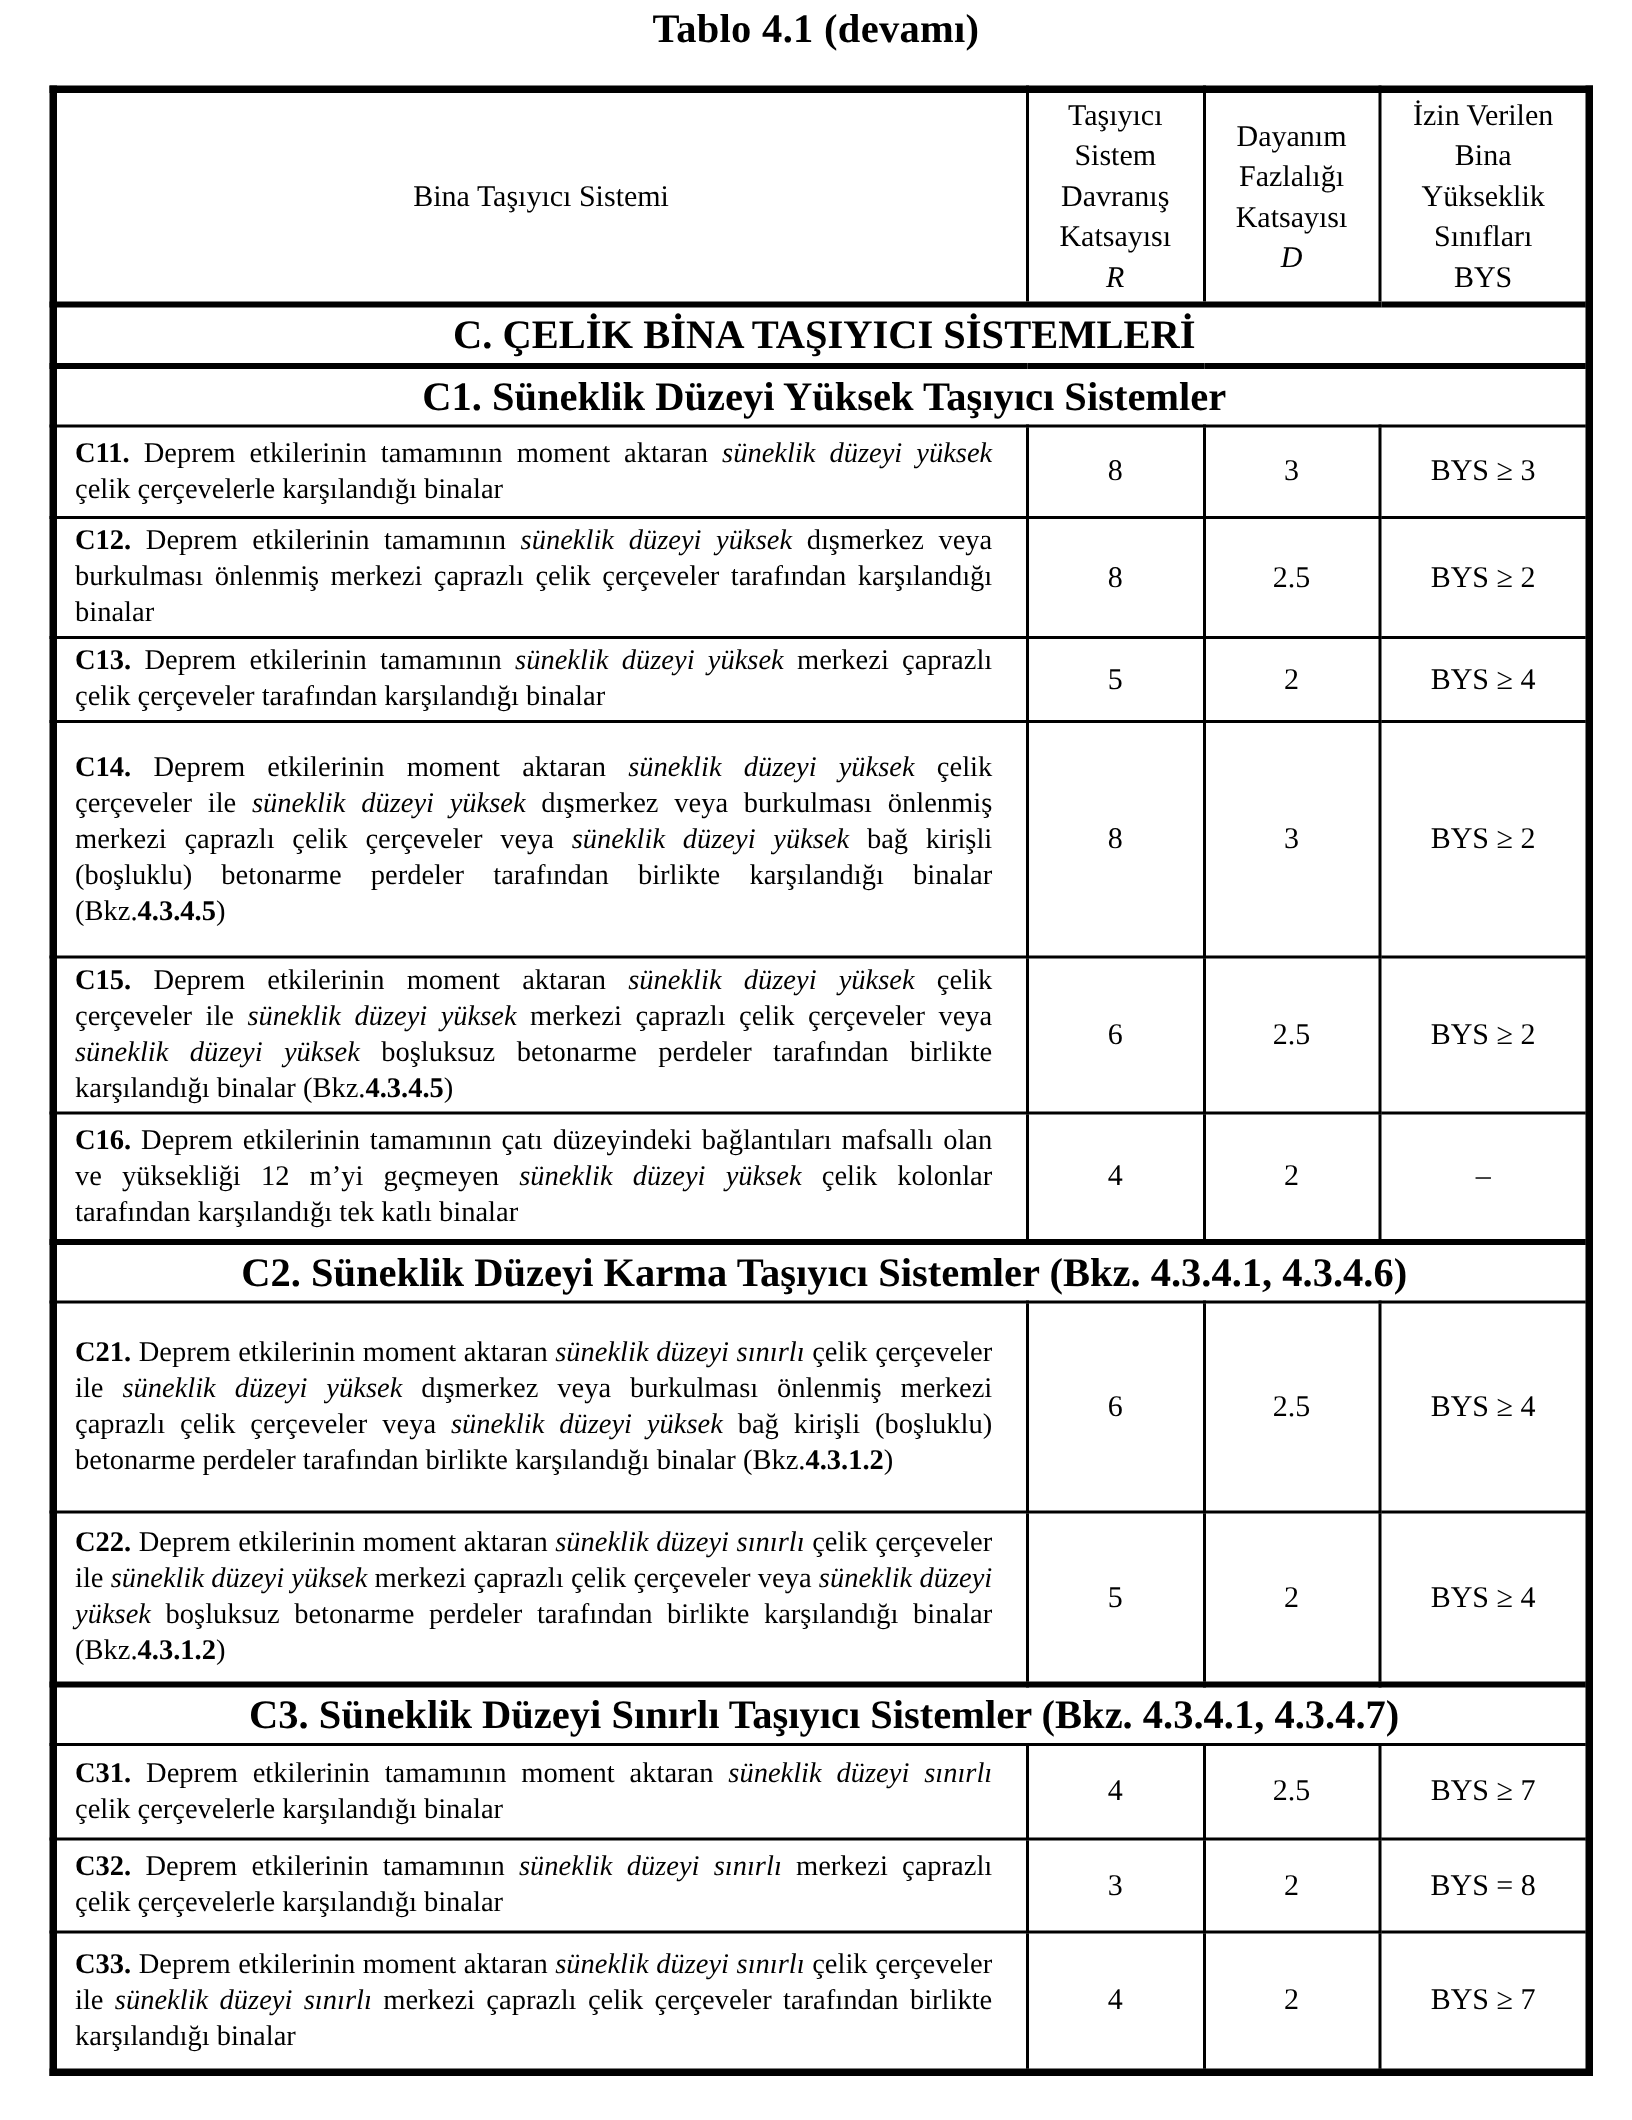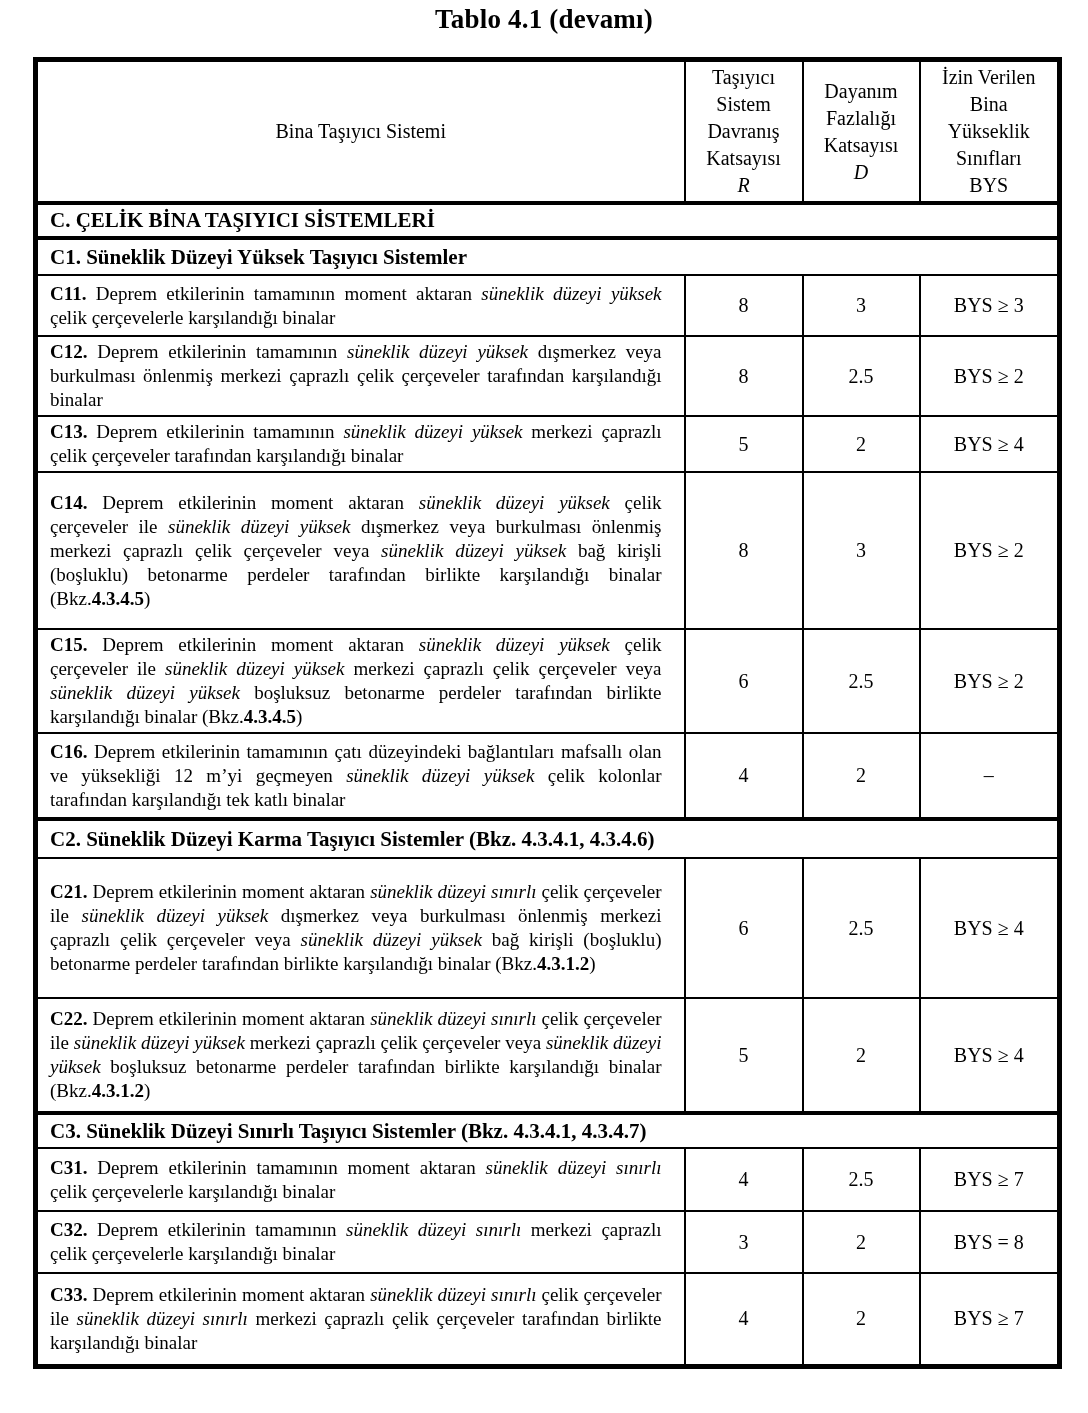--- a/index.html
+++ b/index.html
@@ -48,25 +48,25 @@
     text-align: center;
     vertical-align: middle;
     border-bottom: 4px solid #000;
     padding: 2px 2px;
   }
   thead th .sym { font-size: 20px; }
   thead th .sym.italic { font-style: italic; }
 
   td.section {
     font-weight: bold;
-    font-size: 21px;
+    font-size: 27px;
     padding: 3px 8px 3px 12px;
     border-top: 4px solid #000;
     vertical-align: middle;
-    text-align: left;
+    text-align: center;
   }
   td.section.first { border-top: 4px solid #000; border-bottom: 3px solid #000; }
 
   td.desc {
     font-size: 19px;
     line-height: 24px;
     text-align: justify;
     vertical-align: middle;
     padding: 3px 22px 3px 12px;
   }

